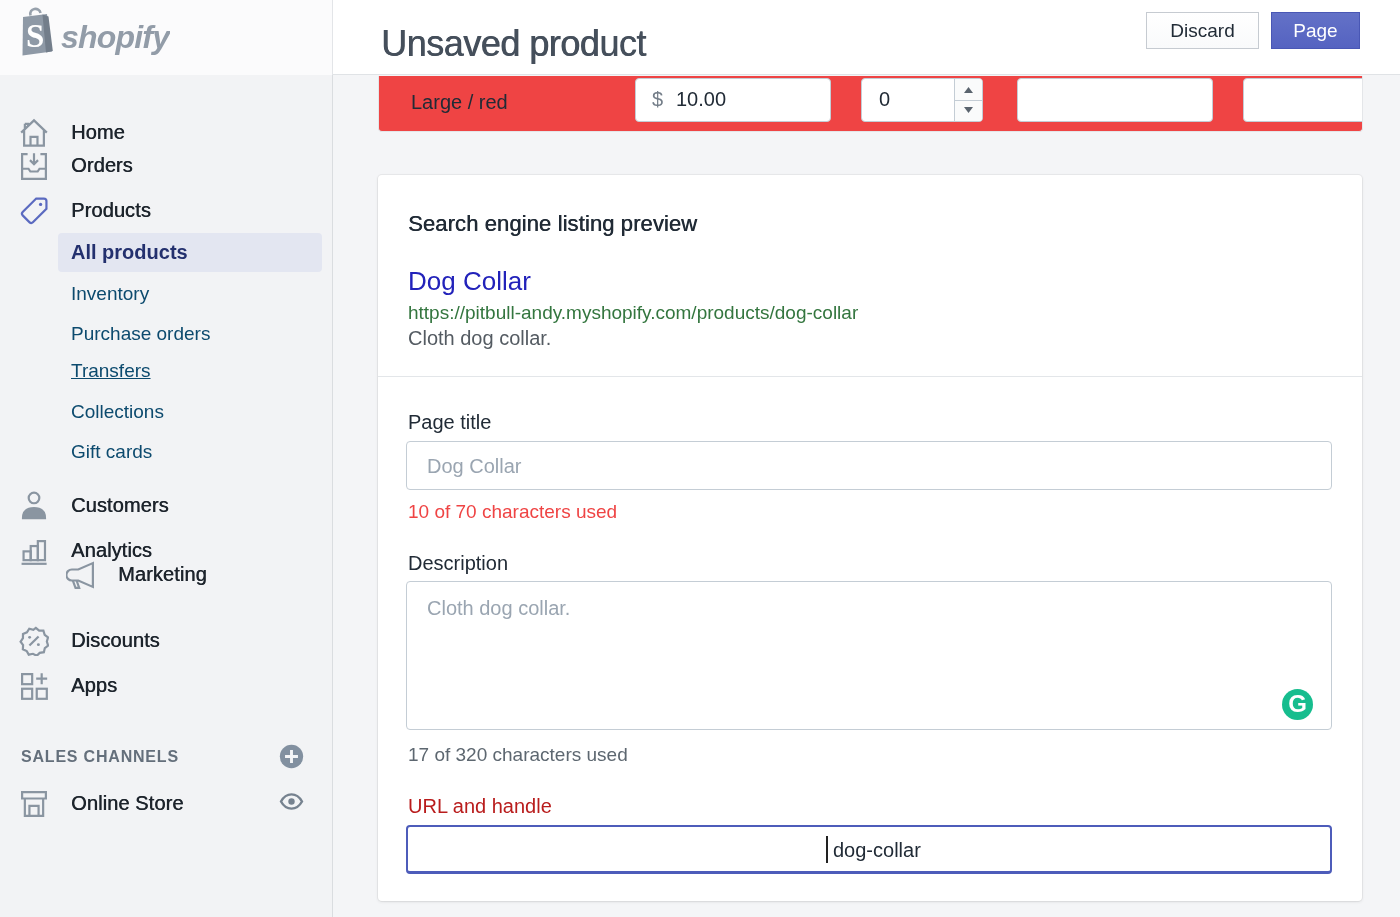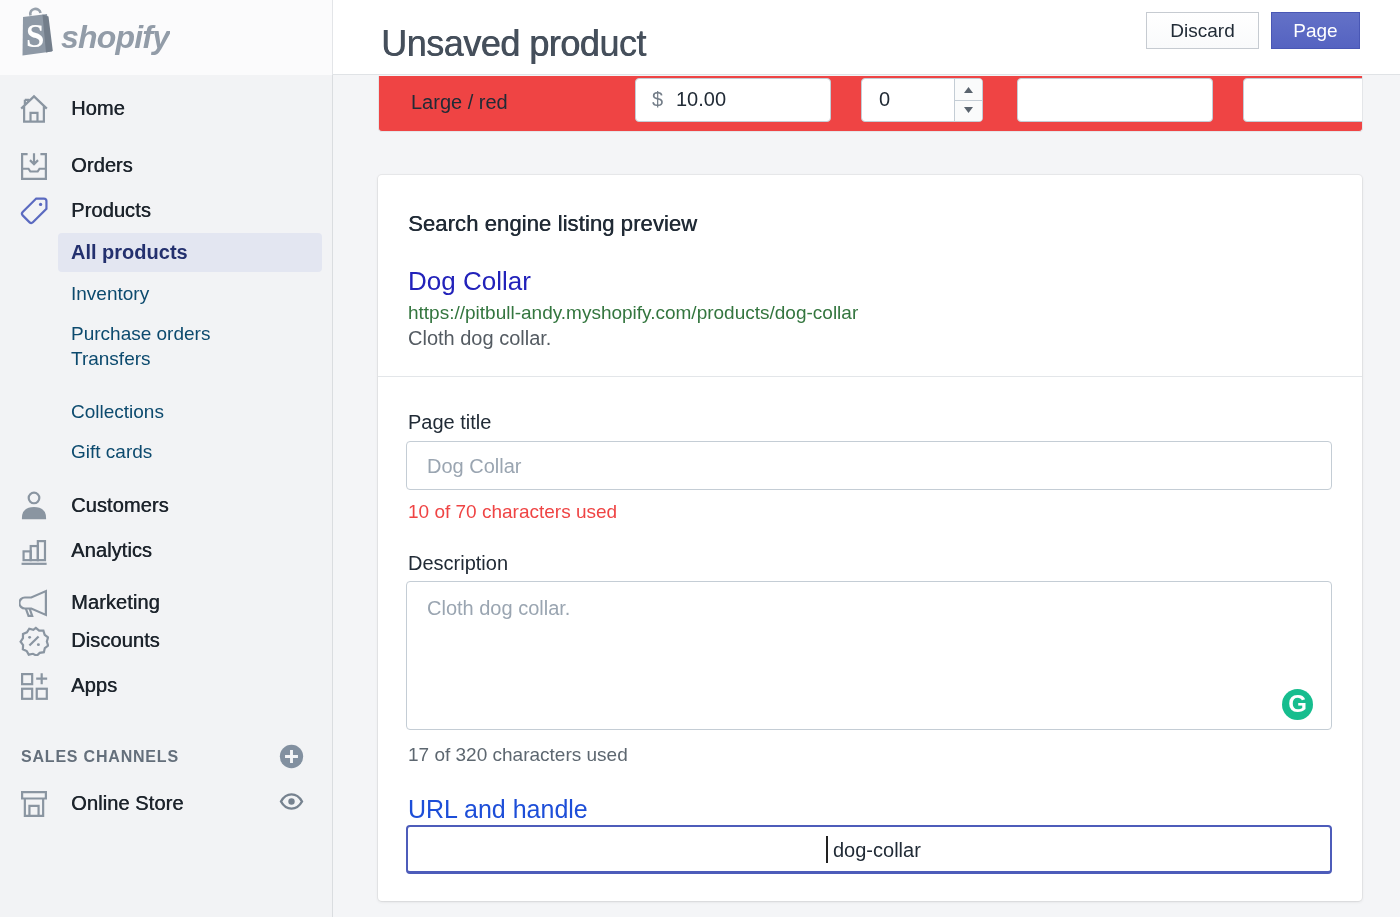--- a/index.html
+++ b/index.html
@@ -38,21 +38,21 @@
       <text x="41" y="42" font-size="32" font-weight="bold" font-style="italic" fill="#929ca8" letter-spacing="-0.8">shopify</text>
     </svg>
   </div>
   <div id="pagetitle">Unsaved product</div>
   <div class="btn" id="btn-discard">Discard</div>
   <div class="btn" id="btn-save">Page</div>
 </div>
 
 <div id="sidebar">
 
-  <div class="nav-item" style="top:11px;">
+  <div class="nav-item" style="top:35px;">
     <svg class="ico" viewBox="1.8 1.8 16.4 16.4" fill="none" stroke="#8a95a1" stroke-width="1.2">
       <path d="M3 9.8 L10 3.1 L17 9.8 M4.6 8.3 V16.9 H15.4 V8.3 M5 5 V7.9 M6.8 4.4 V6.2 M5 5 H6.8"></path>
       <path d="M8.1 16.9 V12.1 H11.9 V16.9"></path>
     </svg>
     <span class="lbl">Home</span>
   </div>
 
   <div class="nav-item" style="top:68px;">
     <svg class="ico" viewBox="1.8 1.8 16.4 16.4" fill="none" stroke="#8a95a1" stroke-width="1.2">
       <path d="M6.5 3.5 H3.5 V17 H16.5 V3.5 H13.5"></path>
@@ -67,21 +67,21 @@
       <path d="M11.2 3.2 H15.4 A1.4 1.4 0 0 1 16.8 4.6 V8.8 L9.4 16.2 A1.3 1.3 0 0 1 7.6 16.2 L3.8 12.4 A1.3 1.3 0 0 1 3.8 10.6 Z"></path>
       <circle cx="13.6" cy="6.4" r="0.9" fill="#5b6ac0" stroke="none"></circle>
     </svg>
     <span class="lbl">Products</span>
   </div>
   <div id="selrow">
       <span>All products</span>
     </div>
   <span class="sub-item" style="top:208px;">Inventory</span>
   <span class="sub-item" style="top:248px;">Purchase orders</span>
-  <span class="sub-item" style="top:273px;">Transfers</span>
+  <span class="sub-item" style="top:285px;text-decoration:underline;">Transfers</span>
   <span class="sub-item" style="top:326px;">Collections</span>
   <span class="sub-item" style="top:366px;">Gift cards</span>
 
   <div class="nav-item" style="top:408px;">
     <svg class="ico" viewBox="1.8 1.8 16.4 16.4" fill="none" stroke="#8a95a1" stroke-width="1.2">
       <circle cx="10" cy="5.6" r="2.9"></circle>
       <path d="M4 16.6 C4 12.8 6.3 11.2 10 11.2 C13.7 11.2 16 12.8 16 16.6 Z" fill="#8a95a1"></path>
     </svg>
     <span class="lbl">Customers</span>
   </div>
@@ -89,21 +89,21 @@
   <div class="nav-item" style="top:453px;padding-left:16px;">
     <svg class="ico" viewBox="1.8 1.8 16.4 16.4" fill="none" stroke="#8a95a1" stroke-width="1.2">
       <rect x="4.3" y="10.2" width="3.9" height="4.8"></rect>
       <rect x="8.2" y="7.3" width="3.9" height="7.7"></rect>
       <rect x="12.1" y="4.6" width="3.9" height="10.4"></rect>
       <path d="M3.2 17 H16.9"></path>
     </svg>
     <span class="lbl">Analytics</span>
   </div>
 
-  <div class="nav-item" style="top:505px;">
+  <div class="nav-item" style="top:477px;margin-left:47px;">
     <svg class="ico" viewBox="1.8 1.8 16.4 16.4" fill="none" stroke="#8a95a1" stroke-width="1.2">
       <path d="M16.5 3.5 V16.5 L8.5 13 H5 A2 2 0 0 1 5 7 H8.5 Z"></path>
       <path d="M5.5 13 L7 17 H9 L7.6 13"></path>
     </svg>
     <span class="lbl">Marketing</span>
   </div>
 
   <div class="nav-item" style="top:543px;">
     <svg class="ico" viewBox="1.8 1.8 16.4 16.4" fill="none" stroke="#8a95a1" stroke-width="1.2">
       <path d="M10 2.8 L12 4 L14.3 3.7 L15.3 5.8 L17.3 7 L17 9.3 L18 11.4 L16.4 13 L16.2 15.3 L14 16 L12.6 17.8 L10.4 17 L8.2 17.8 L6.8 16 L4.6 15.3 L4.4 13 L2.8 11.4 L3.8 9.3 L3.5 7 L5.5 5.8 L6.5 3.7 L8.8 4 Z" transform="rotate(8 10 10)"></path>
@@ -183,18 +183,18 @@
   </div>
   <span class="abs" style="left:30px; top:326px; font-size:19px; color:#ef4444;">10 of 70 characters used</span>
 
   <span class="abs" style="left:30px; top:377px; font-size:20px; color:#212b36;">Description</span>
   <div class="abs" style="left:28px; top:406px; width:926px; height:149px; border:1px solid #c4cdd5; border-radius:4px; background:#fff;">
     <span class="abs" style="left:20px; top:15px; font-size:20px; color:#9aa5b1;">Cloth dog collar.</span>
     <div class="abs" style="right:18px; bottom:9px; width:31px; height:31px; border-radius:50%; background:#16bd8e; color:#fff; font-size:24px; font-weight:bold; text-align:center; line-height:30px;">G</div>
   </div>
   <span class="abs" style="left:30px; top:569px; font-size:19px; color:#5d6770;">17 of 320 characters used</span>
 
-  <span class="abs" style="left:30px; top:620px; font-size:25px; color:#1d4ed8;">URL and handle</span>
+  <span class="abs" style="left:30px; top:620px; font-size:20px; color:#b91c1c;">URL and handle</span>
   <div class="abs" style="left:28px; top:650px; width:926px; height:49px; border:2px solid #4d5cba; border-bottom-width:3px; border-radius:4px; background:#fff;">
     <div class="abs" style="left:418px; top:9px; width:1.5px; height:27px; background:#222;"></div>
     <span class="abs" style="left:425px; top:12px; font-size:20px; color:#212b36;">dog-collar</span>
   </div>
 </div>
 
 </body></html>

